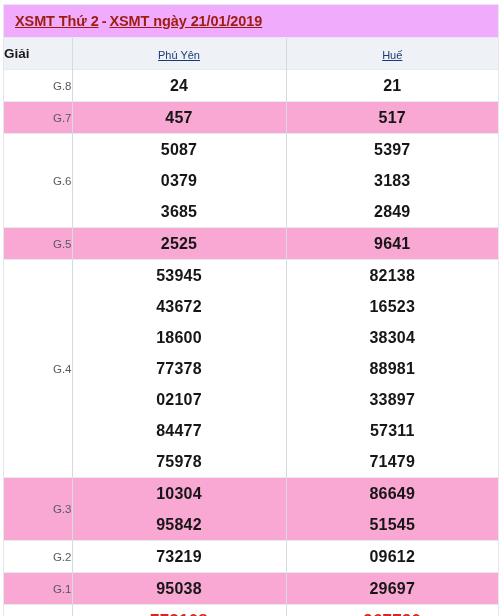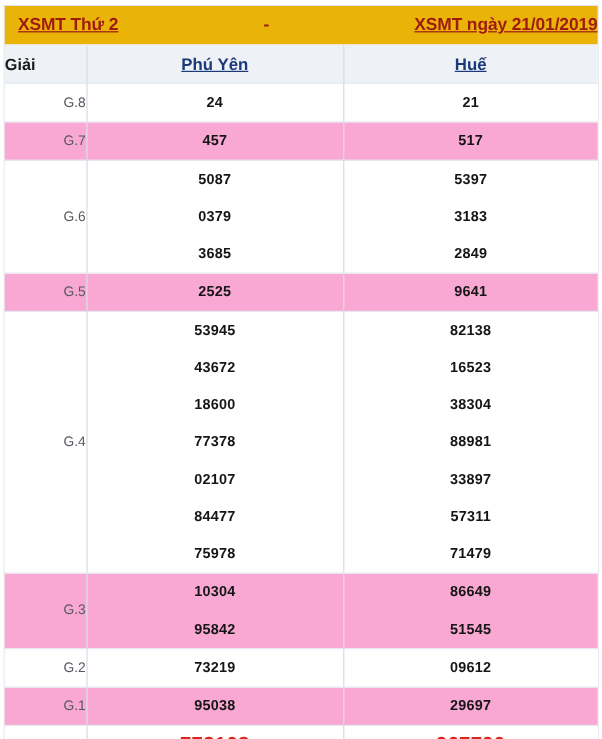--- a/index.html
+++ b/index.html
@@ -22,22 +22,21 @@
     border: 1px solid #e3e8ee;
     border-bottom: 3px solid #cfe6f5;
     background: #ffffff;
   }
   #title-bar {
     height: 32px;
     display: flex;
     align-items: center;
     padding-left: 11px;
     box-sizing: border-box;
-    background: #eab308;
-    justify-content: space-between;
+    background: #f0abfc;
   }
   .title-link {
     color: #9e1b12;
     font-size: 14.5px;
     font-weight: bold;
     text-decoration: underline;
     letter-spacing: -0.1px;
     white-space: nowrap;
     cursor: pointer;
   }
@@ -75,43 +74,43 @@
     padding-left: 11px;
     color: #1a1a1a;
     font-size: 13.5px;
     font-weight: bold;
   }
   th.prov-head {
     text-align: center;
   }
   .prov-link {
     color: #1a3a7a;
-    font-size: 14px;
-    font-weight: bold;
+    font-size: 11px;
+    font-weight: normal;
     text-decoration: underline;
     cursor: pointer;
   }
   tbody tr.shade > td { background: #f9a8d4; }
   tbody tr.plain > td { background: #ffffff; }
 
   td.prize-cell {
     text-align: right;
     padding-left: 11px;
     color: #55595f;
     font-size: 11.5px;
     vertical-align: top;
     padding-top: 9px;
   }
   td.nums-cell {
     text-align: center;
     padding: 2px 0 4px 0;
   }
   .num {
     display: block;
-    font-size: 12px;
+    font-size: 16px;
     font-weight: bold;
     color: #161616;
     line-height: 31px;
     letter-spacing: 0.2px;
   }
   tr.db-row .num {
     color: #d9261c;
     font-size: 17px;
   }
   tr.db-row td.prize-cell { padding-top: 8px; }

